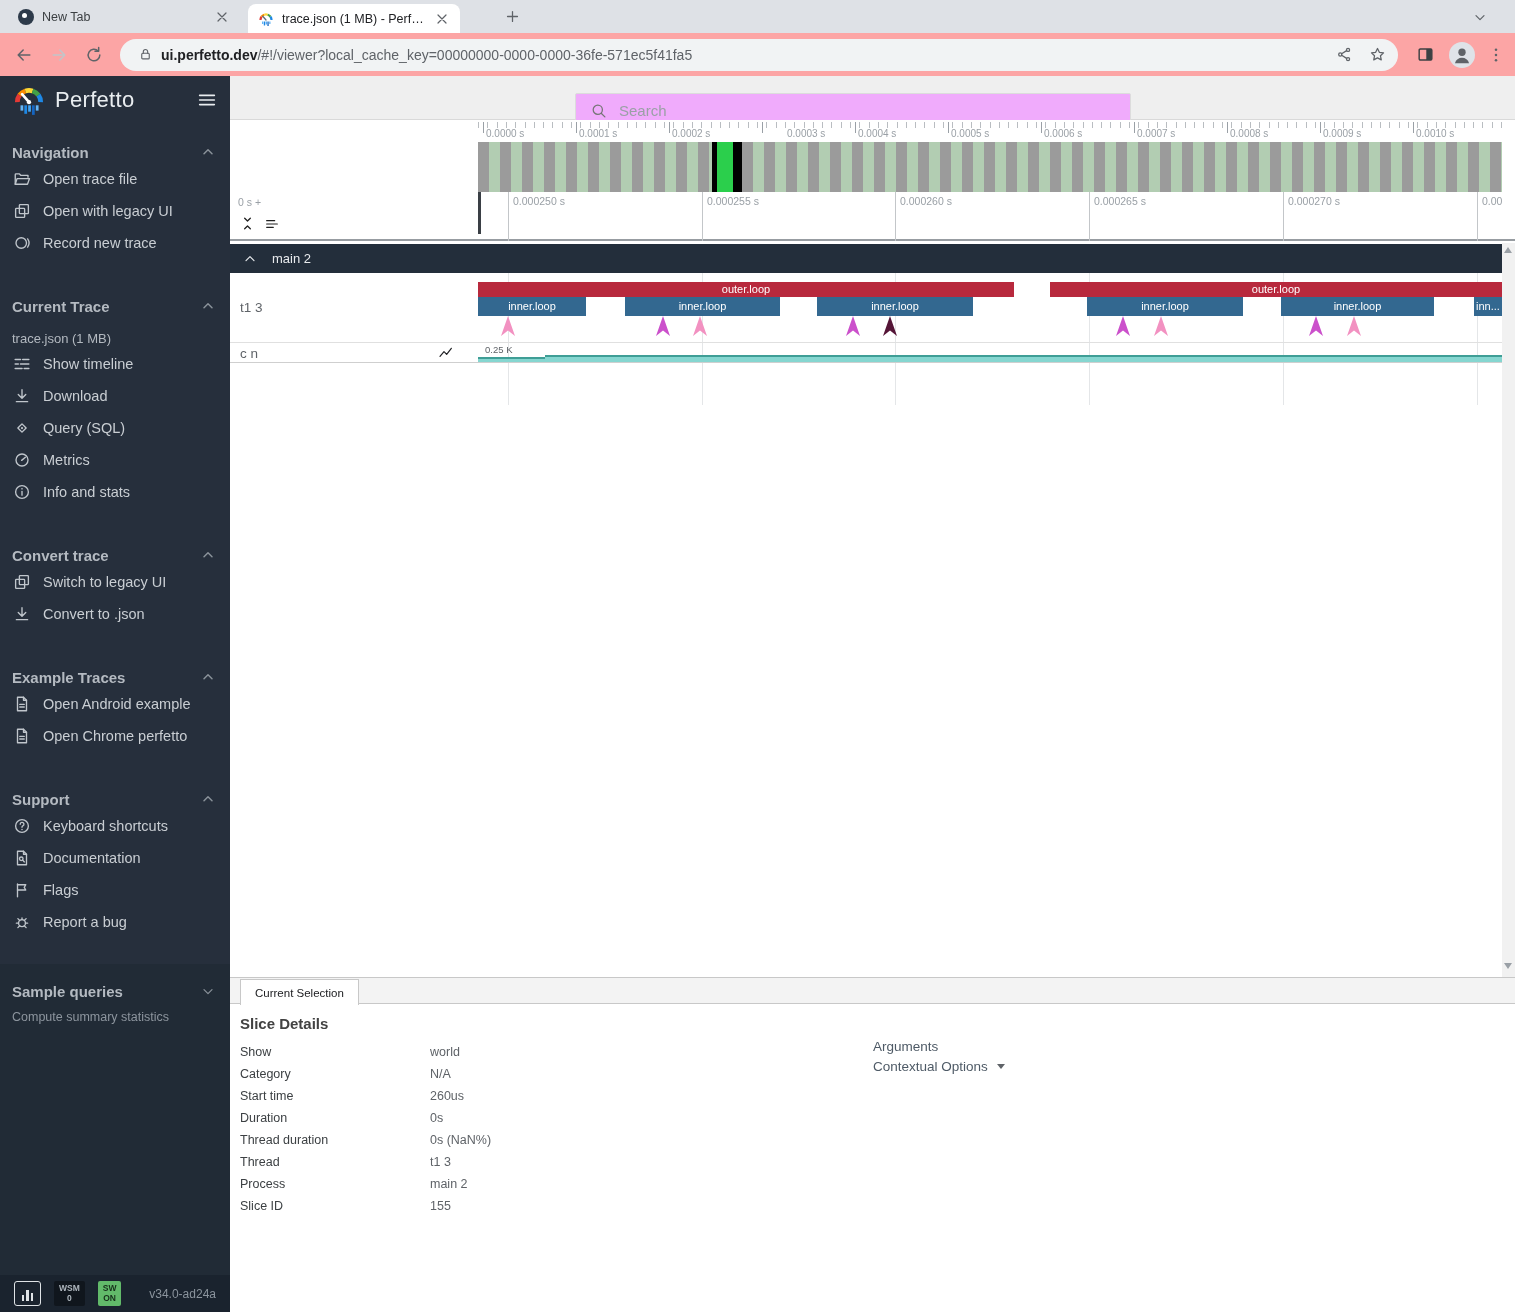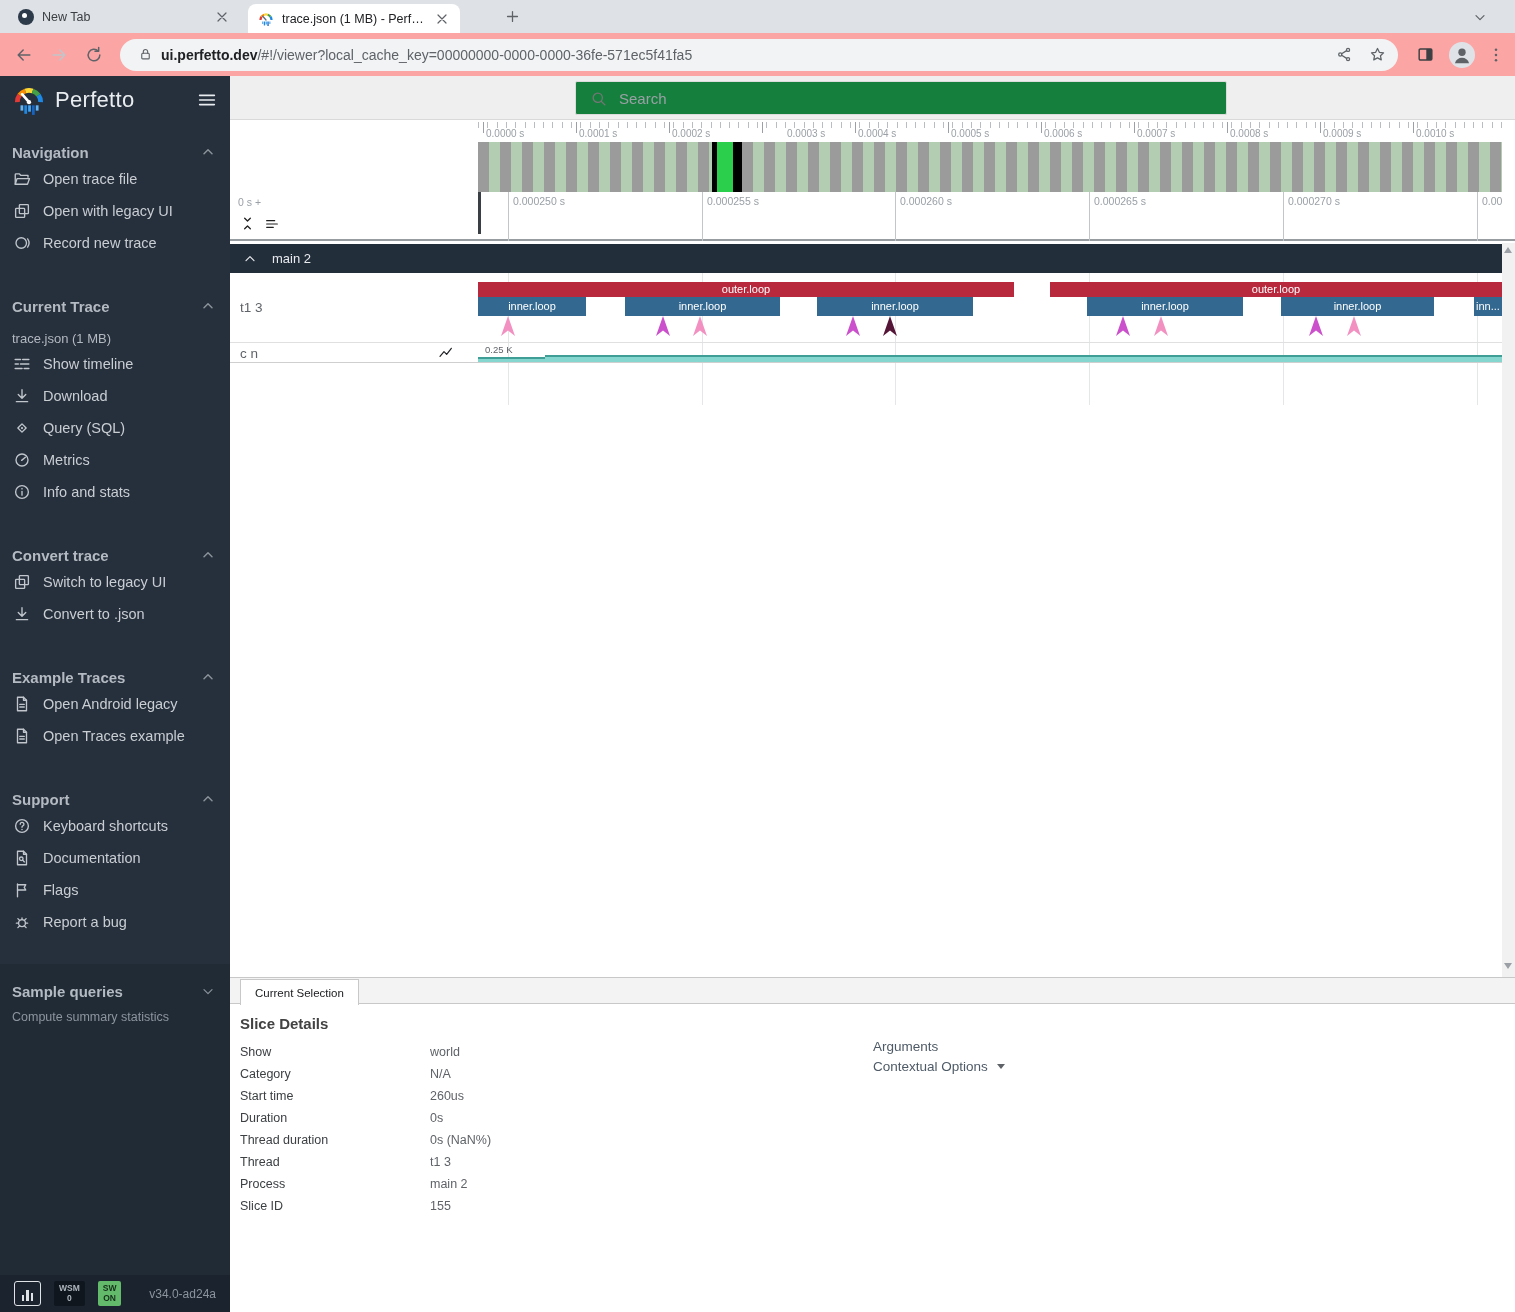--- a/index.html
+++ b/index.html
@@ -66,21 +66,21 @@
                   display:flex; align-items:flex-end; justify-content:center; gap:2px; padding:4px 4px; }
   #sb-chart-box i { width:2.5px; background:#dfe3e6; display:block; }
   .sb-badge { margin-left:13px; font-size:8.5px; font-weight:700; line-height:1.15; text-align:center;
               padding:3px 5px; border-radius:2px; }
   #badge-wsm { background:#10161d; color:#aeb6bd; }
   #sb-version { margin-left:auto; font-size:12px; color:#8b949d; }
 
   
   #topbar { position:absolute; left:230px; top:76px; width:1285px; height:44px; background:#efefef;
             border-bottom:1px solid #d9d9d9; }
-  #searchbox { position:absolute; left:345px; top:5px; width:652px; height:34px; background:#15803d;
+  #searchbox { position:absolute; left:345px; top:17px; width:556px; height:34px; background:#f0abfc;
                border:1px solid #dcdcdc; border-radius:2px; display:flex; align-items:center; }
   #search-ico { width:17px; height:17px; color:#757575; margin:0 12px 0 14px; flex:none; }
   #search-input { border:none; outline:none; background:transparent; flex:1; font-size:15px;
                   color:#202124; font-family:inherit; }
   #search-input::placeholder { color:#9aa0a6; }
 
   
   #overview { position:absolute; left:230px; top:120px; width:1285px; height:123px; background:#fff; }
   #ruler { position:absolute; left:248px; top:0; width:1024px; height:20px; }
   #ruler-minor { position:absolute; left:0; top:2px; width:1024px; height:6px; }
@@ -419,31 +419,31 @@
           </span>
         </div>
         <div class="sb-item">
           <span class="sb-icon ico">
             <svg viewBox="0 0 24 24">
               <path d="M6 3h8l4 4v14H6z"></path>
               <path d="M14 3v4h4"></path>
               <path d="M9 12.5h6M9 16h6"></path>
             </svg>
           </span>
-          <span class="sb-label">Open Android legacy</span>
+          <span class="sb-label">Open Android example</span>
         </div>
         <div class="sb-item">
           <span class="sb-icon ico">
             <svg viewBox="0 0 24 24">
               <path d="M6 3h8l4 4v14H6z"></path>
               <path d="M14 3v4h4"></path>
               <path d="M9 12.5h6M9 16h6"></path>
             </svg>
           </span>
-          <span class="sb-label">Open Traces example</span>
+          <span class="sb-label">Open Chrome perfetto</span>
         </div>
       </div>
       <div class="sb-section">
         <div class="sb-title-row">
           <span class="sb-title">Support</span>
           <span class="sb-chevron ico">
             <svg viewBox="0 0 24 24">
               <path d="M6 14.5l6-6 6 6" stroke-width="2.2"></path>
             </svg>
           </span>

